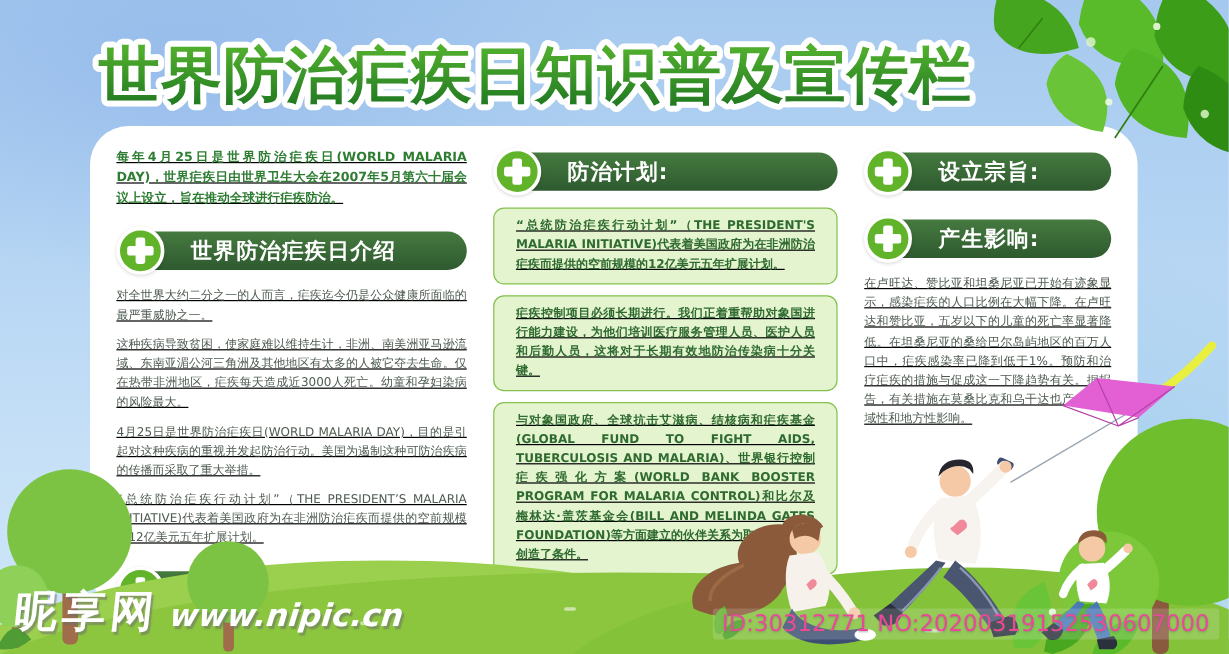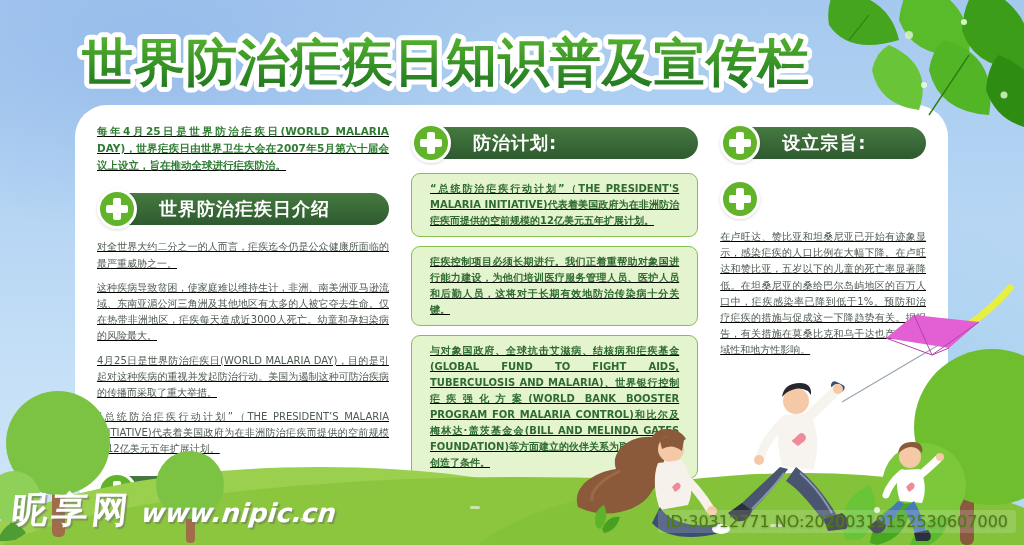--- a/index.html
+++ b/index.html
@@ -60,21 +60,21 @@
   
   .site-mark {
     position:absolute; left:12px; bottom:10px; transform:skewX(-6deg);
     color:#fff; text-shadow:2px 2px 1px rgba(110,110,110,.55);
     display:flex; align-items:baseline; gap:10px; z-index:30;
   }
   .site-mark .cn { font-size:36px; font-weight:900; letter-spacing:4px; }
   .site-mark .url { font-size:26px; font-weight:bold; font-style:italic; }
   .id-mark {
     position:absolute; right:8px; bottom:12px; z-index:30;
-    font-size:16px; color:#4d7c0f; text-shadow:0 1px 2px rgba(90,110,90,.5);
+    font-size:19px; color:#ec4899; text-shadow:0 1px 2px rgba(90,110,90,.5);
     background:rgba(255,255,255,.16); padding:2px 8px; border-radius:3px;
   }
 </style>
 </head>
 <body>
 
 <div class="title-wrap">
   <svg width="770" height="86">
     <defs>
       <linearGradient id="tg" x1="0" y1="0" x2="0" y2="1">
@@ -120,20 +120,21 @@
   </div>
 
   <div class="col col-right">
     <div class="sec-header" style="margin-top:0;">
       <span class="plus-circle"></span>
       <div class="pill">设立宗旨:</div>
     </div>
 
     <div class="sec-header">
       <span class="plus-circle"></span>
+      <div class="pill">产生影响:</div>
     </div>
     <p class="body-text para">在卢旺达、赞比亚和坦桑尼亚已开始有迹象显示，感染疟疾的人口比例在大幅下降。在卢旺达和赞比亚，五岁以下的儿童的死亡率显著降低。在坦桑尼亚的桑给巴尔岛屿地区的百万人口中，疟疾感染率已降到低于1%。预防和治疗疟疾的措施与促成这一下降趋势有关。据报告，有关措施在莫桑比克和乌干达也产生了区域性和地方性影响。</p>
   </div>
 </div>
 
 <svg class="scene" style="right:0; top:0; z-index:20;" width="230" height="150">
   <g>
     <path d="M40,-10 Q95,-5 105,40 Q55,55 35,25 Q32,8 40,-10Z" fill="#46a51e"></path>
     <path d="M120,-20 Q180,0 175,55 Q120,60 105,20 Q108,-5 120,-20Z" fill="#5abb2a"></path>
     <path d="M185,-15 Q245,10 235,70 Q180,70 168,30 Q170,0 185,-15Z" fill="#3c9d18"></path>

